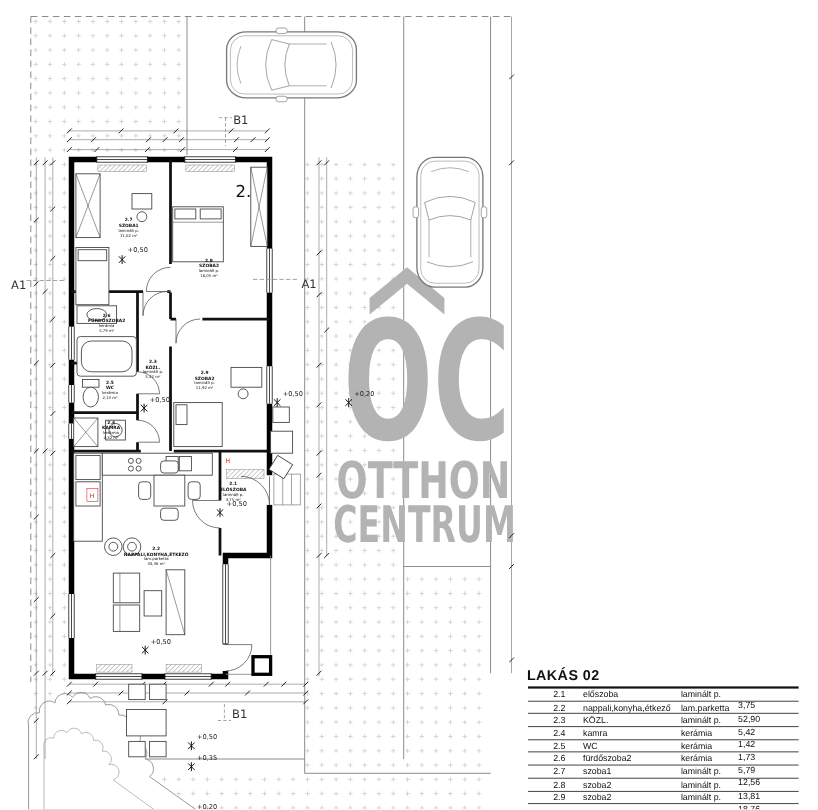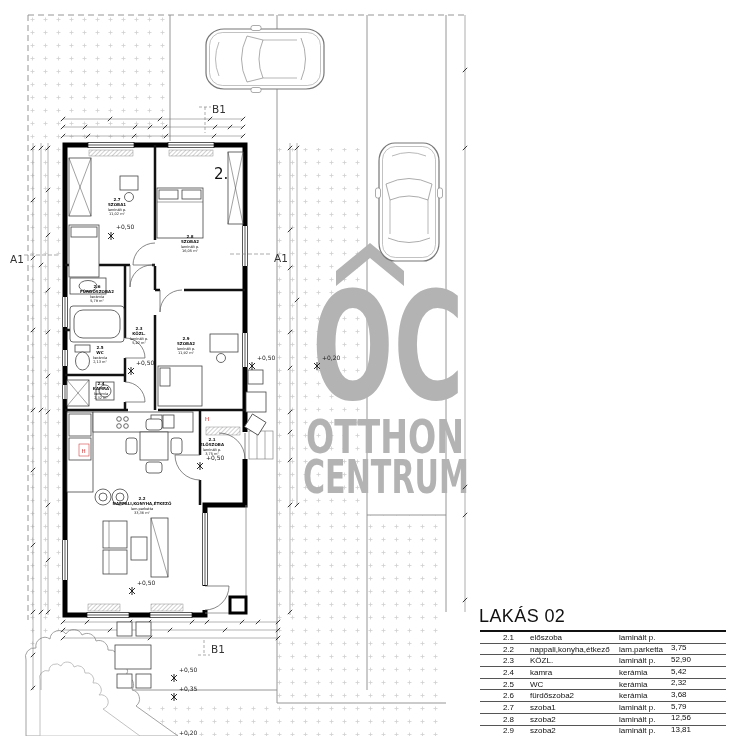--- a/index.html
+++ b/index.html
@@ -2,21 +2,21 @@
 <html><head>
 <meta charset="utf-8">
 <style>
   html,body{margin:0;padding:0;background:#fff;}
   #stage{position:relative;width:744px;height:736px;background:#fff;overflow:hidden;
          font-family:"DejaVu Sans",sans-serif;}
   #plan-svg{position:absolute;left:0;top:0;}
   
   .area-table{position:absolute;left:478px;top:606px;width:264px;
               font-family:"Liberation Sans",sans-serif;color:#111;}
-  .t-title{font-size:18px;font-weight:normal;letter-spacing:.4px;margin:0 0 3px 1px;}
+  .t-title{font-size:13px;font-weight:bold;letter-spacing:.4px;margin:0 0 3px 1px;}
   .t-body{width:246px;margin-left:2px;border-top:2.4px solid #111;}
   .t-row{display:flex;align-items:center;height:10.7px;font-size:8px;
          border-bottom:.7px solid #555;}
   .c-id{width:34px;text-align:right;}
   .c-name{width:89px;margin-left:16px;white-space:nowrap;overflow:hidden;}
   .c-mat{width:52px;}
   .c-area{width:40px;margin-top:21px;}
   .t-total{margin-top:4px;margin-left:2px;font-size:8.5px;font-weight:bold;
            padding-left:191px;white-space:nowrap;}
 </style>
@@ -463,27 +463,27 @@
     <div class="t-row">
       <span class="c-id">2.3</span>
       <span class="c-name">KÖZL.</span>
       <span class="c-mat">laminált p.</span>
       <span class="c-area">5,42</span>
     </div>
     <div class="t-row">
       <span class="c-id">2.4</span>
       <span class="c-name">kamra</span>
       <span class="c-mat">kerámia</span>
-      <span class="c-area">2,32</span>
+      <span class="c-area">1,42</span>
     </div>
     <div class="t-row">
       <span class="c-id">2.5</span>
       <span class="c-name">WC</span>
       <span class="c-mat">kerámia</span>
-      <span class="c-area">3,68</span>
+      <span class="c-area">1,73</span>
     </div>
     <div class="t-row">
       <span class="c-id">2.6</span>
       <span class="c-name">fürdőszoba2</span>
       <span class="c-mat">kerámia</span>
       <span class="c-area">5,79</span>
     </div>
     <div class="t-row">
       <span class="c-id">2.7</span>
       <span class="c-name">szoba1</span>

